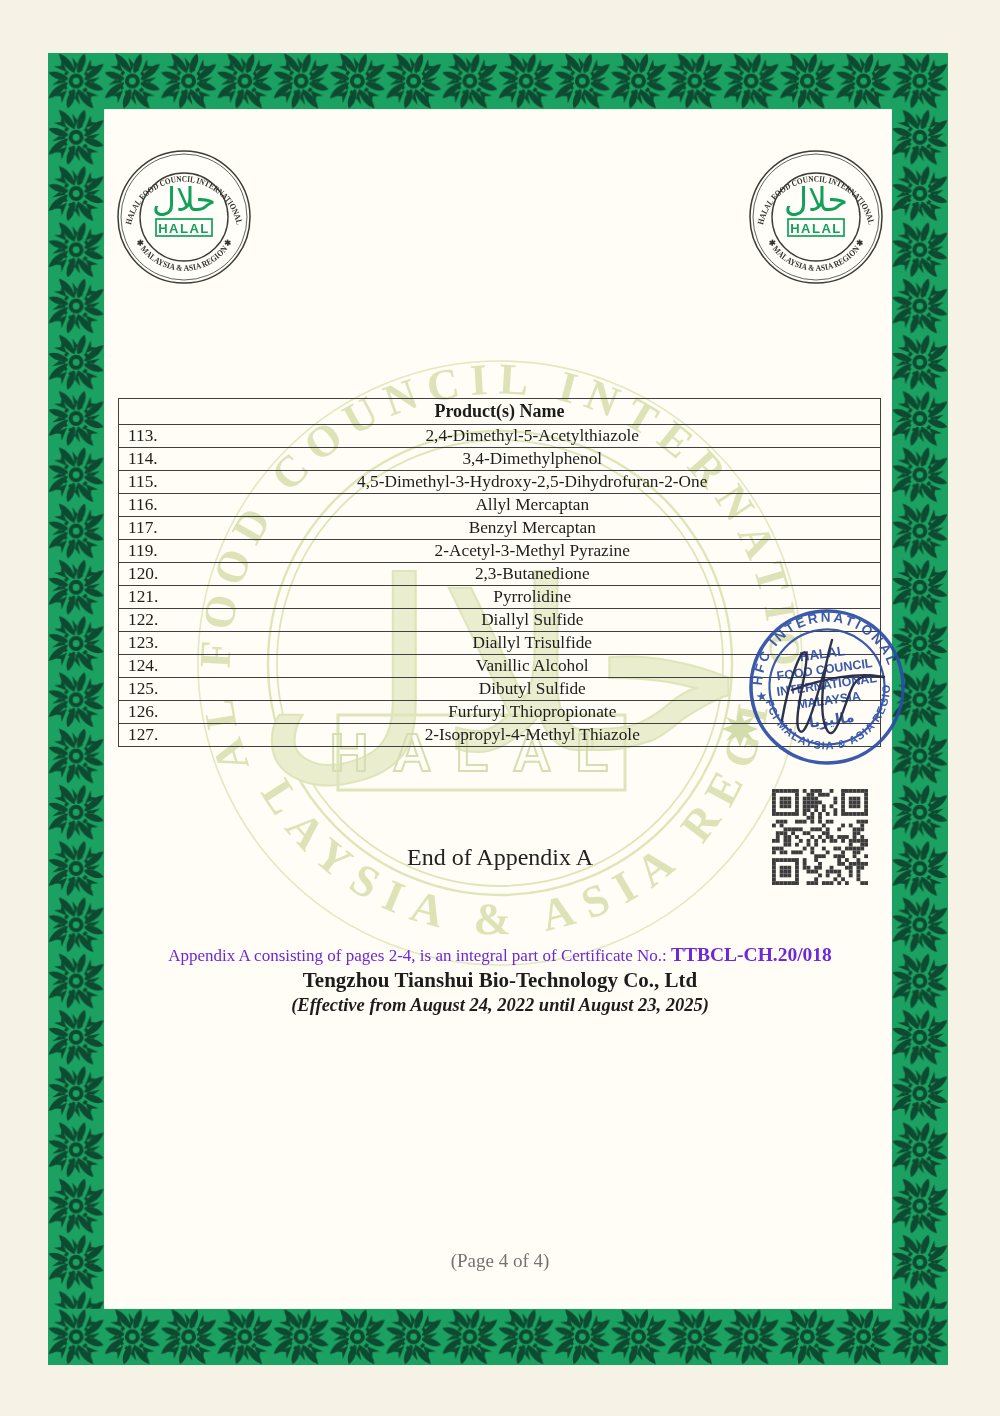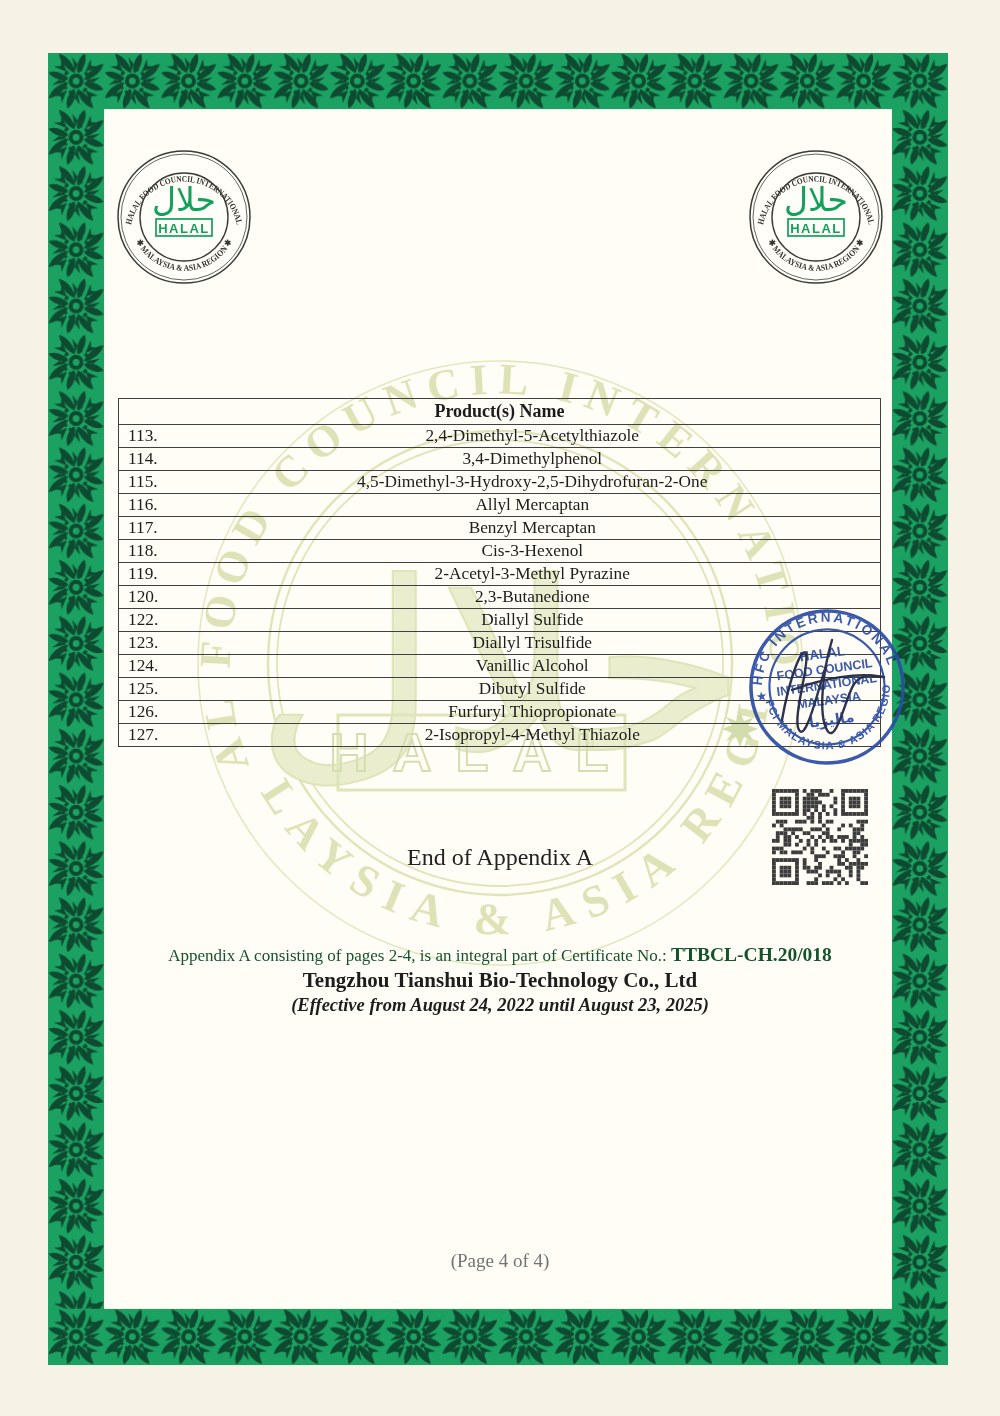--- a/index.html
+++ b/index.html
@@ -19,21 +19,21 @@
   .quote { top:301px; font-size:16px; font-style:italic; font-weight:bold; color:#0ca75a; }
 
   .products { left:118px; top:398px; width:763px; border-collapse:collapse; z-index:3; position:absolute; }
   .products th { border:1.5px solid #3f4040; height:26px; font-size:18px; font-weight:bold; color:#1b1b1b; text-align:center; background:transparent; }
   .products td { border-top:1.4px solid #3f4040; height:23px; font-size:17.3px; color:#1d1d1d; background:transparent; line-height:1; }
   .products { border:1.5px solid #3f4040;padding-left:20px; }
   .products td.no-cell { width:58px; padding-left:9px; }
   .products td.name-cell { padding-left:8px;text-align:center; }
 
   .end-note { top:844px; font-size:24px; color:#222; z-index:3; }
-  .appendix-line { top:944px; font-size:17px; color:#14532d; z-index:3; }
+  .appendix-line { top:944px; font-size:17px; color:#6d28d9; z-index:3; }
   .appendix-line b { font-size:19.5px; }
   .company { top:968px; font-size:21px; font-weight:bold; color:#1d1d1d; z-index:3; }
   .validity { top:995px; font-size:18.5px; font-weight:bold; font-style:italic; color:#1d1d1d; z-index:3;text-align:center; }
   .page-note { top:1250px; font-size:19px; color:#737373; z-index:3; }
 
   .z1 { z-index:1; } .z2 { z-index:2; } .z4 { z-index:4; }
 </style>
 </head>
 <body>
 
@@ -156,30 +156,30 @@
         </tr>
       <tr>
           <td class="no-cell">116.</td>
           <td class="name-cell">Allyl Mercaptan</td>
         </tr>
       <tr>
           <td class="no-cell">117.</td>
           <td class="name-cell">Benzyl Mercaptan</td>
         </tr>
       <tr>
-          <td class="no-cell">118.</td>
-          <td class="name-cell">Cis-3-Hexenol</td>
-        </tr>
-      <tr>
           <td class="no-cell">119.</td>
           <td class="name-cell">2-Acetyl-3-Methyl Pyrazine</td>
         </tr>
       <tr>
           <td class="no-cell">120.</td>
           <td class="name-cell">2,3-Butanedione</td>
+        </tr>
+      <tr>
+          <td class="no-cell">121.</td>
+          <td class="name-cell">Pyrrolidine</td>
         </tr>
       <tr>
           <td class="no-cell">122.</td>
           <td class="name-cell">Diallyl Sulfide</td>
         </tr>
       <tr>
           <td class="no-cell">123.</td>
           <td class="name-cell">Diallyl Trisulfide</td>
         </tr>
       <tr>

